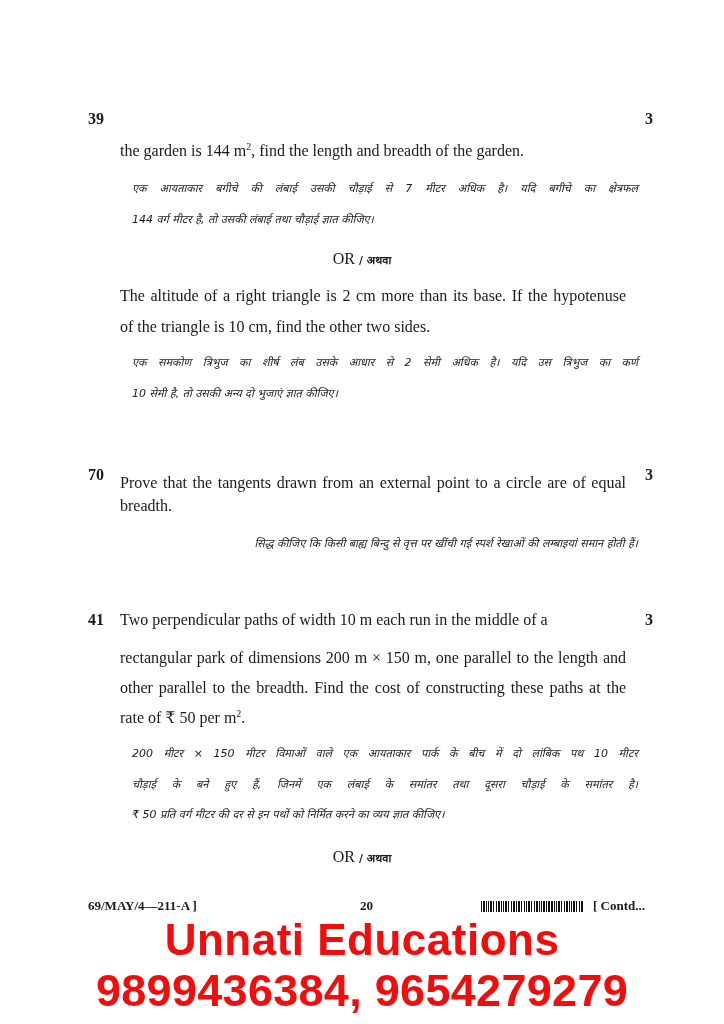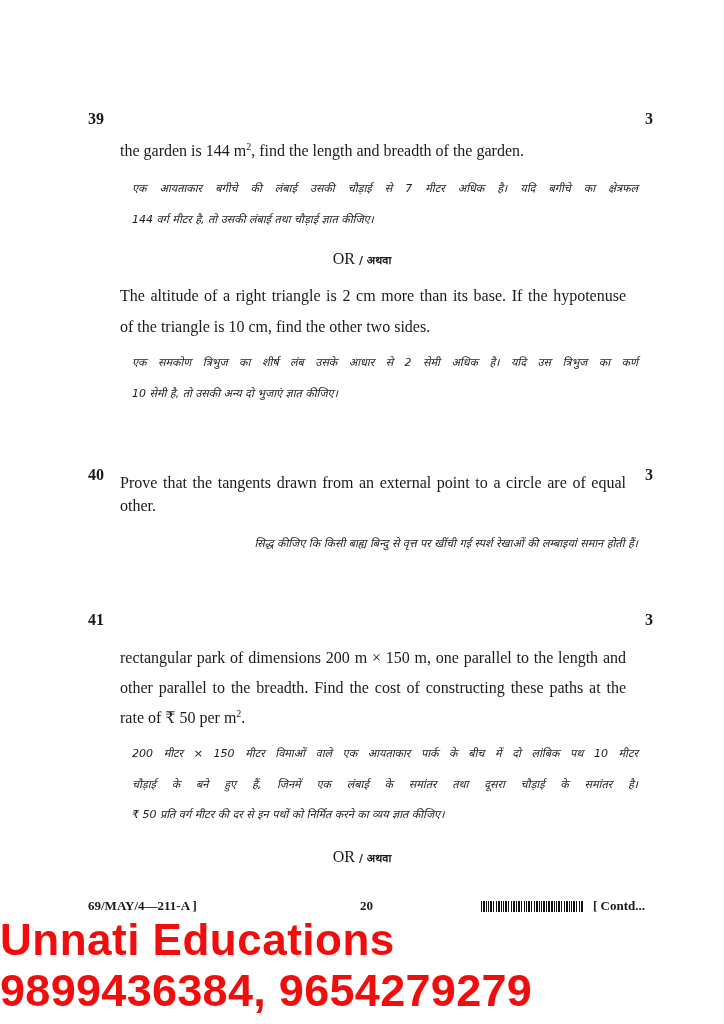--- a/index.html
+++ b/index.html
@@ -85,21 +85,21 @@
       background: repeating-linear-gradient(90deg,
         #111 0px, #111 1px, #fff 1px, #fff 2px,
         #111 2px, #111 4px, #fff 4px, #fff 5px,
         #111 5px, #111 6px, #fff 6px, #fff 7.5px);
     }
     .footer .contd { position: absolute; left: 505px; top: 0; }
     .watermark {
       position: absolute;
       left: 0;
       width: 724px;
-      text-align: left;
+      text-align: center;
       font-family: "Liberation Sans", "DejaVu Sans", sans-serif;
       font-weight: bold;
       color: #f20d0d;
       white-space: nowrap;
     }
     .wm1 { top: 915px; font-size: 44px; letter-spacing: 0.5px; }
     .wm2 { top: 965px; font-size: 45px; letter-spacing: 0.3px; }
   </style>
 </head>
 <body>
@@ -115,28 +115,29 @@
   <div class="or" style="top:250px;">
     <b>OR</b>
     <span class="hi-or">/ अथवा</span>
   </div>
 
   <div class="line justify" style="top:287px;">The altitude of a right triangle is 2 cm more than its base. If the hypotenuse</div>
   <div class="line" style="top:318px;">of the triangle is 10 cm, find the other two sides.</div>
   <div class="hi justify" style="top:354px;">एक समकोण त्रिभुज का शीर्ष लंब उसके आधार से 2 सेमी अधिक है। यदि उस त्रिभुज का कर्ण</div>
   <div class="hi" style="top:385px;">10 सेमी है, तो उसकी अन्य दो भुजाएं ज्ञात कीजिए।</div>
 
-  <div class="qnum" style="top:466px;">40</div>
+  <div class="qnum" style="top:466px;">70</div>
   <div class="marks" style="top:466px;">3</div>
   <div class="line justify" style="top:466px;margin-top:8px;">Prove that the tangents drawn from an external point to a circle are of equal</div>
-  <div class="line" style="top:497px;">other.</div>
+  <div class="line" style="top:497px;">breadth.</div>
   <div class="hi" style="top:535px;text-align:right;">सिद्ध कीजिए कि किसी बाह्य बिन्दु से वृत्त पर खींची गई स्पर्श रेखाओं की लम्बाइयां समान होती हैं।</div>
 
   <div class="qnum" style="top:611px;">41</div>
   <div class="marks" style="top:611px;">3</div>
+  <div class="line" style="top:611px;">Two perpendicular paths of width 10 m each run in the middle of a</div>
   <div class="line justify" style="top:649px;">rectangular park of dimensions 200 m × 150 m, one parallel to the length and</div>
   <div class="line justify" style="top:679px;">other parallel to the breadth. Find the cost of constructing these paths at the</div>
   <div class="line" style="top:708px;"><span>rate of ₹ 50 per m</span><sup>2</sup><span>.</span></div>
   <div class="hi justify" style="top:745px;">200 मीटर × 150 मीटर विमाओं वाले एक आयताकार पार्क के बीच में दो लांबिक पथ 10 मीटर</div>
   <div class="hi justify" style="top:776px;">चौड़ाई के बने हुए हैं, जिनमें एक लंबाई के समांतर तथा दूसरा चौड़ाई के समांतर है।</div>
   <div class="hi" style="top:806px;">₹ 50 प्रति वर्ग मीटर की दर से इन पथों को निर्मित करने का व्यय ज्ञात कीजिए।</div>
 
   <div class="or" style="top:848px;">
     <b>OR</b>
     <span class="hi-or">/ अथवा</span>

